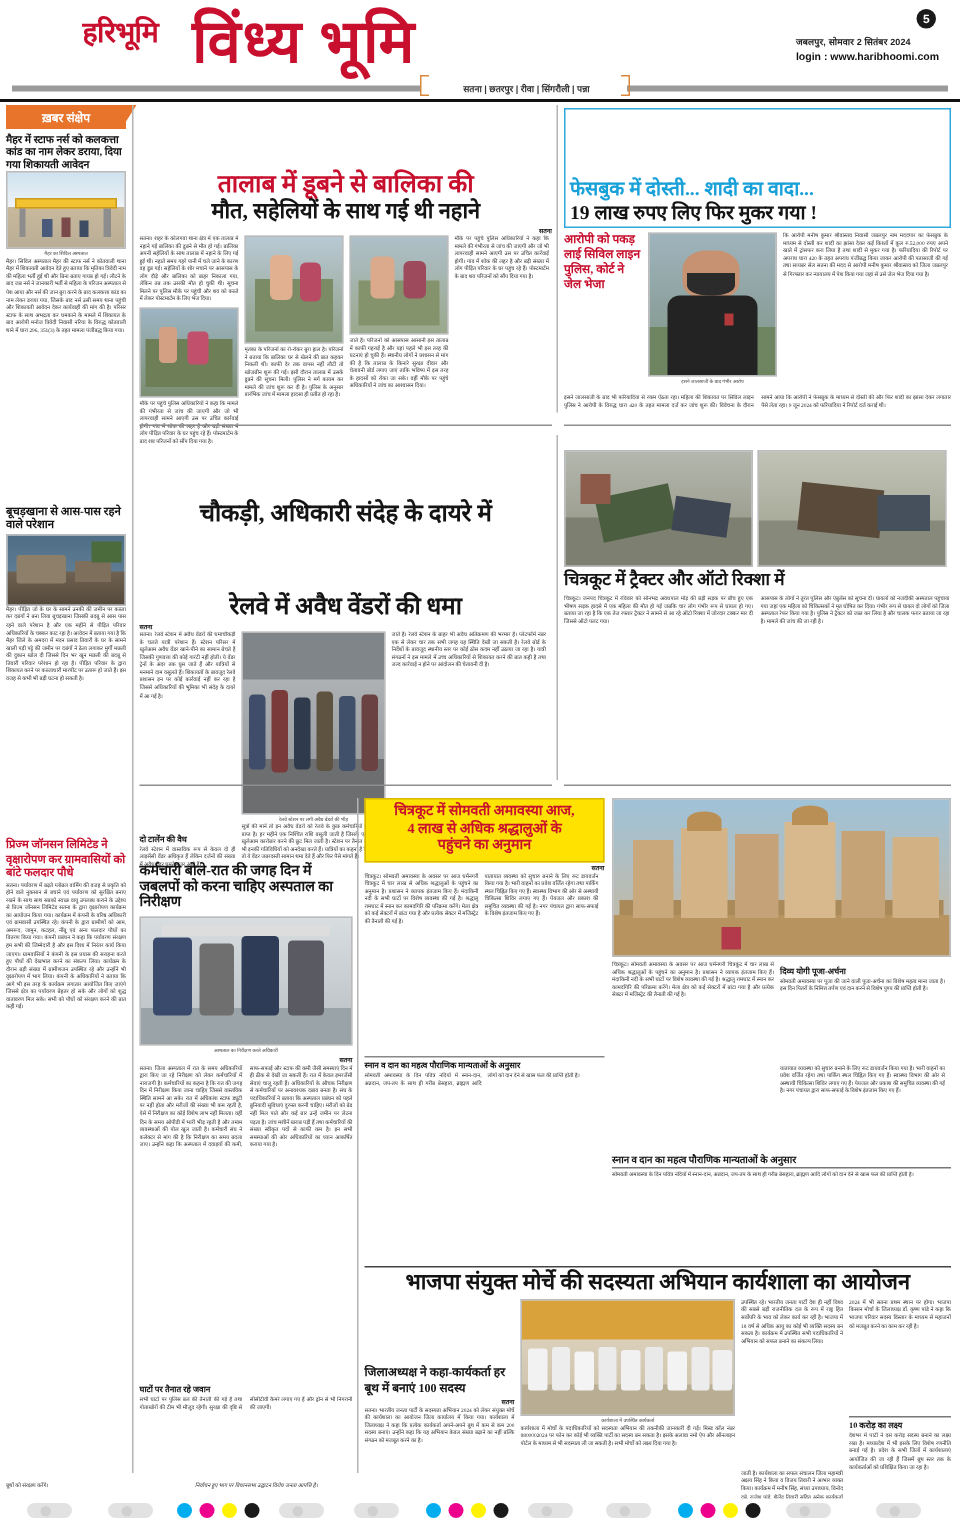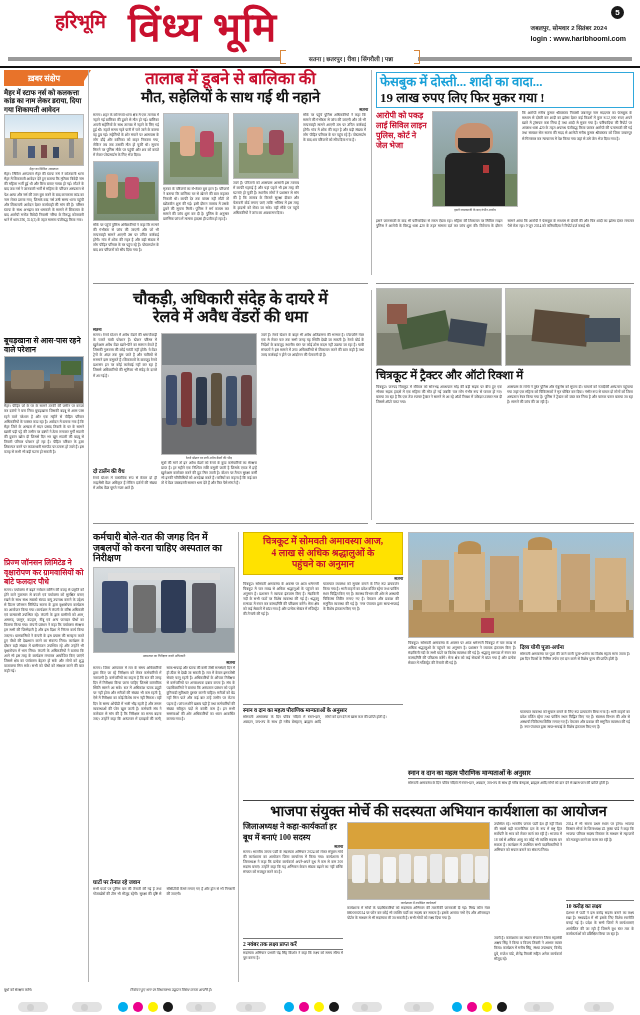--- a/index.html
+++ b/index.html
@@ -40,21 +40,21 @@
     position:absolute; left:288px; top:55px; width:126px;
     text-align:center; font-size:6px; font-weight:bold; color:#333;
   }
   .bracket-l, .bracket-r { position:absolute; top:50px; width:6px; height:14px; border:1.5px solid #d8873c; }
   .bracket-l { left:280px; border-right:none; }
   .bracket-r { left:414px; border-left:none; }
 
   .topline { position:absolute; left:0; top:66px; width:640px; height:1.5px; background:#111; }
 
   
-  .hl { font-family:"Liberation Serif", serif; font-weight:bold; line-height:1.12; }
+  .hl { font-family:"Liberation Serif", serif; font-weight:bold; line-height:1.12;margin-top:44px; }
   .body-text {
     font-size:3.6px; line-height:1.42; color:#2a2a2a; text-align:justify;
     font-family:"Liberation Serif", serif;
     overflow:hidden;
   }
   .byline { font-size:4.2px; font-weight:bold; color:#111; text-align:right; margin:1px 0; }
   .vline { position:absolute; width:0.7px; background:#b4b4b4; }
   .hline { position:absolute; height:0.7px; background:#8e8e8e; }
 
   
@@ -244,21 +244,21 @@
         <div class="body-text" style="height:56px;">सूत्रों की मानें तो इन अवैध वेंडरों को रेलवे के कुछ कर्मचारियों का संरक्षण प्राप्त है। हर महीने एक निश्चित राशि वसूली जाती है जिसके एवज में इन्हें खुलेआम कारोबार करने की छूट मिल जाती है। स्टेशन पर तैनात सुरक्षा कर्मी भी इनकी गतिविधियों को अनदेखा करते हैं। यात्रियों का कहना है कि कई बार तो ये वेंडर जबरदस्ती सामान थमा देते हैं और फिर पैसे मांगते हैं।</div>
       </div>
       <div style="width:103px;">
         <div class="body-text" style="height:194px;">जाते हैं। रेलवे स्टेशन के बाहर भी अवैध अतिक्रमण की भरमार है। प्लेटफॉर्म नंबर एक से लेकर चार तक सभी जगह यह स्थिति देखी जा सकती है। रेलवे बोर्ड के निर्देशों के बावजूद स्थानीय स्तर पर कोई ठोस कदम नहीं उठाया जा रहा है। यात्री संगठनों ने इस मामले में उच्च अधिकारियों से शिकायत करने की बात कही है तथा जल्द कार्रवाई न होने पर आंदोलन की चेतावनी दी है।</div>
       </div>
     </div>
   </div>
   <div class="vline" style="left:371px; top:290px; height:230px;"></div>
   <div class="hline" style="left:93px; top:523px; width:275px;"></div>
 
-  <div style="position:absolute; left:376px; top:288px; width:258px;">
+  <div style="position:absolute; left:376px; top:300px; width:258px;">
     <div style="display:flex; gap:3px;">
       <div class="photo" style="width:126px;height:78px;">
         <div style="position:absolute;left:0;top:0;width:100%;height:100%;background:linear-gradient(#b4b7ad,#8d8f7e);"></div>
         <div style="position:absolute;left:0;bottom:0;width:100%;height:42%;background:#7d7f70;"></div>
         <div style="position:absolute;left:18%;top:34%;width:40%;height:40%;background:#4a5d3f;transform:rotate(-12deg);"></div>
         <div style="position:absolute;left:58%;top:42%;width:30%;height:30%;background:#3d4652;transform:rotate(8deg);"></div>
         <div style="position:absolute;left:8%;top:20%;width:16%;height:26%;background:#8d5a4a;"></div>
       </div>
       <div class="photo" style="width:126px;height:78px;">
         <div style="position:absolute;left:0;top:0;width:100%;height:100%;background:linear-gradient(#c1c3b6,#9a9c8a);"></div>

